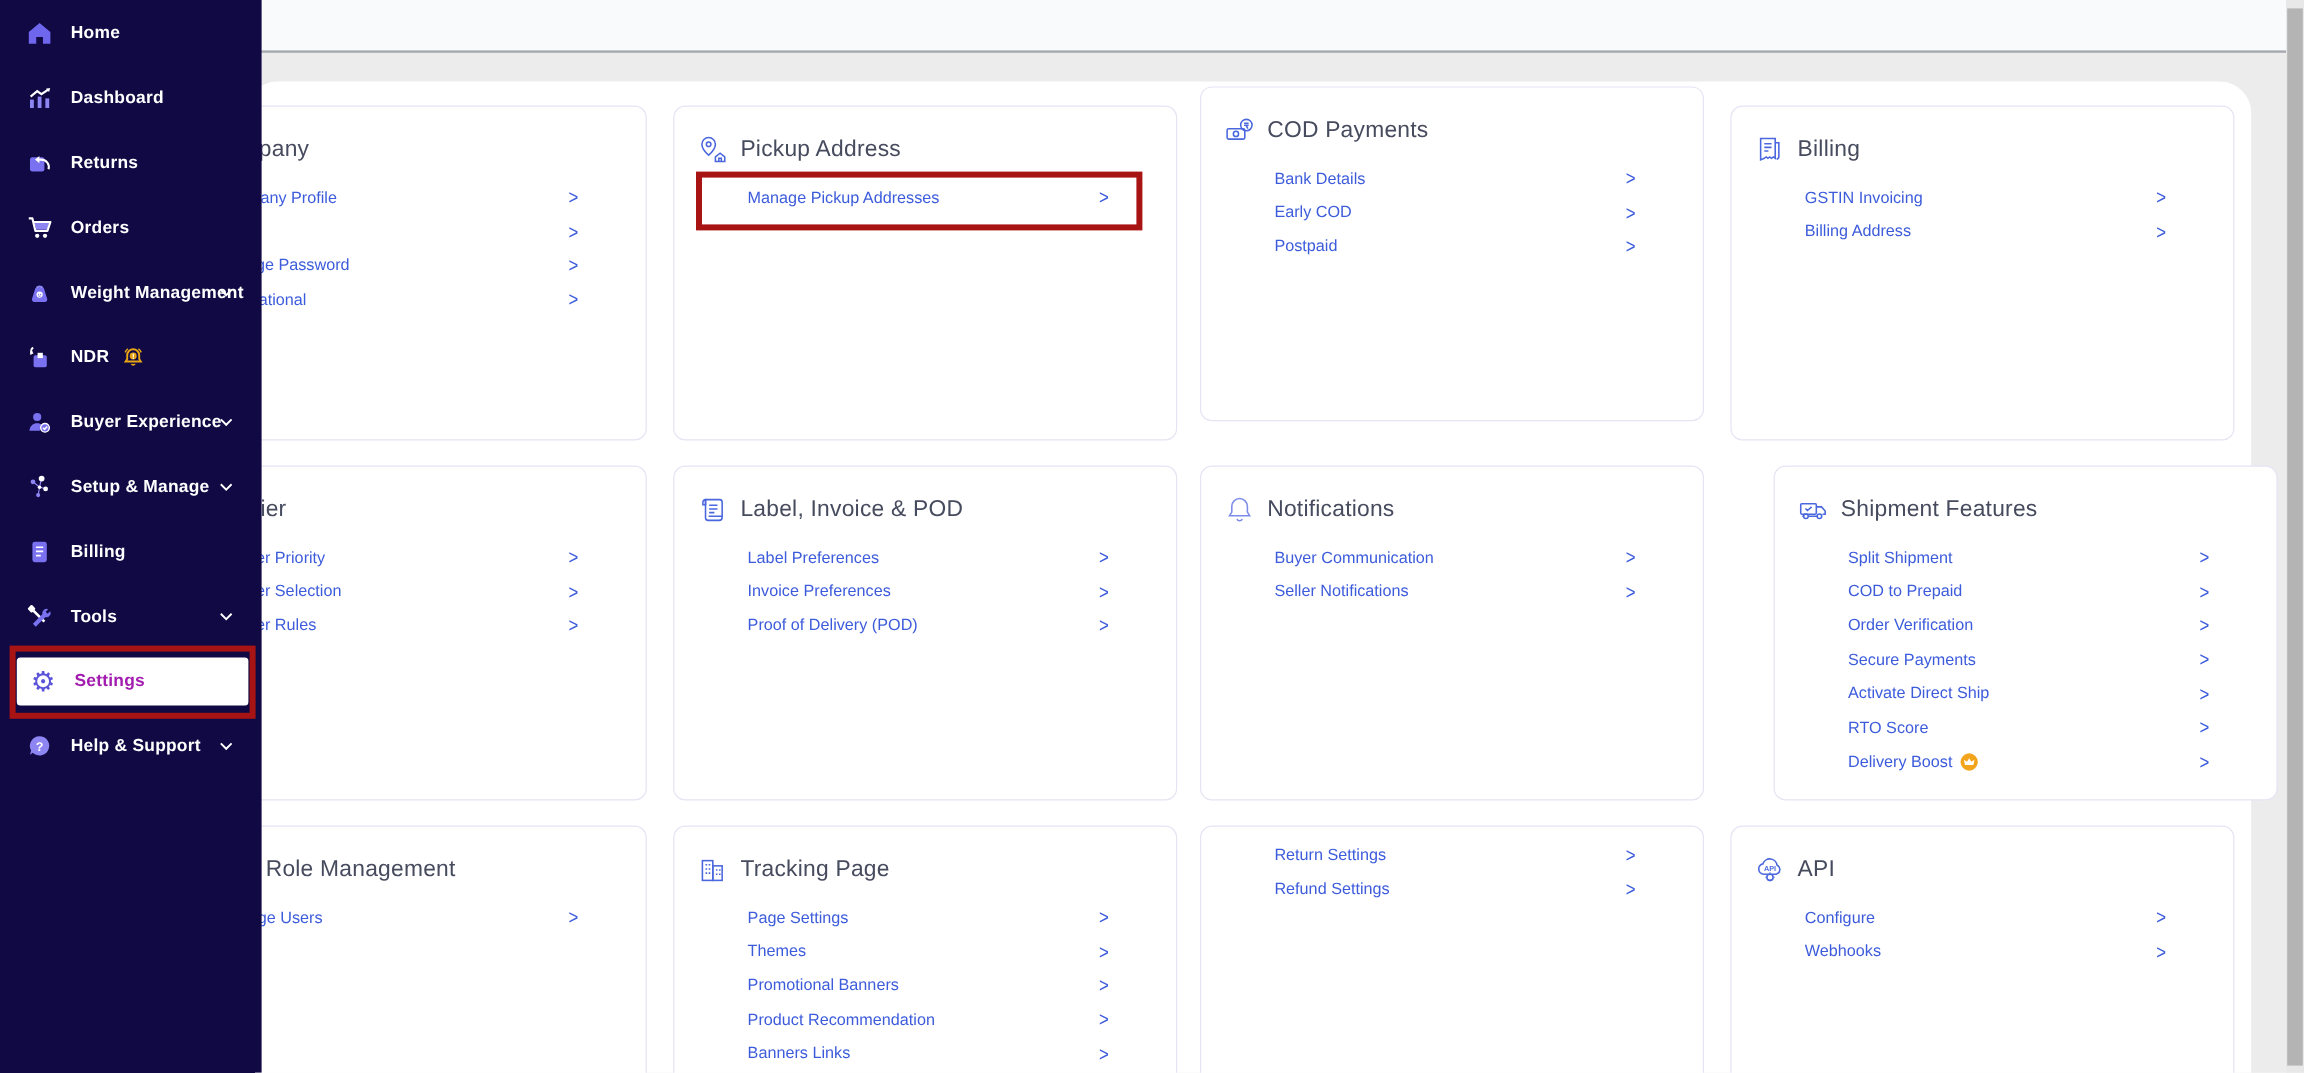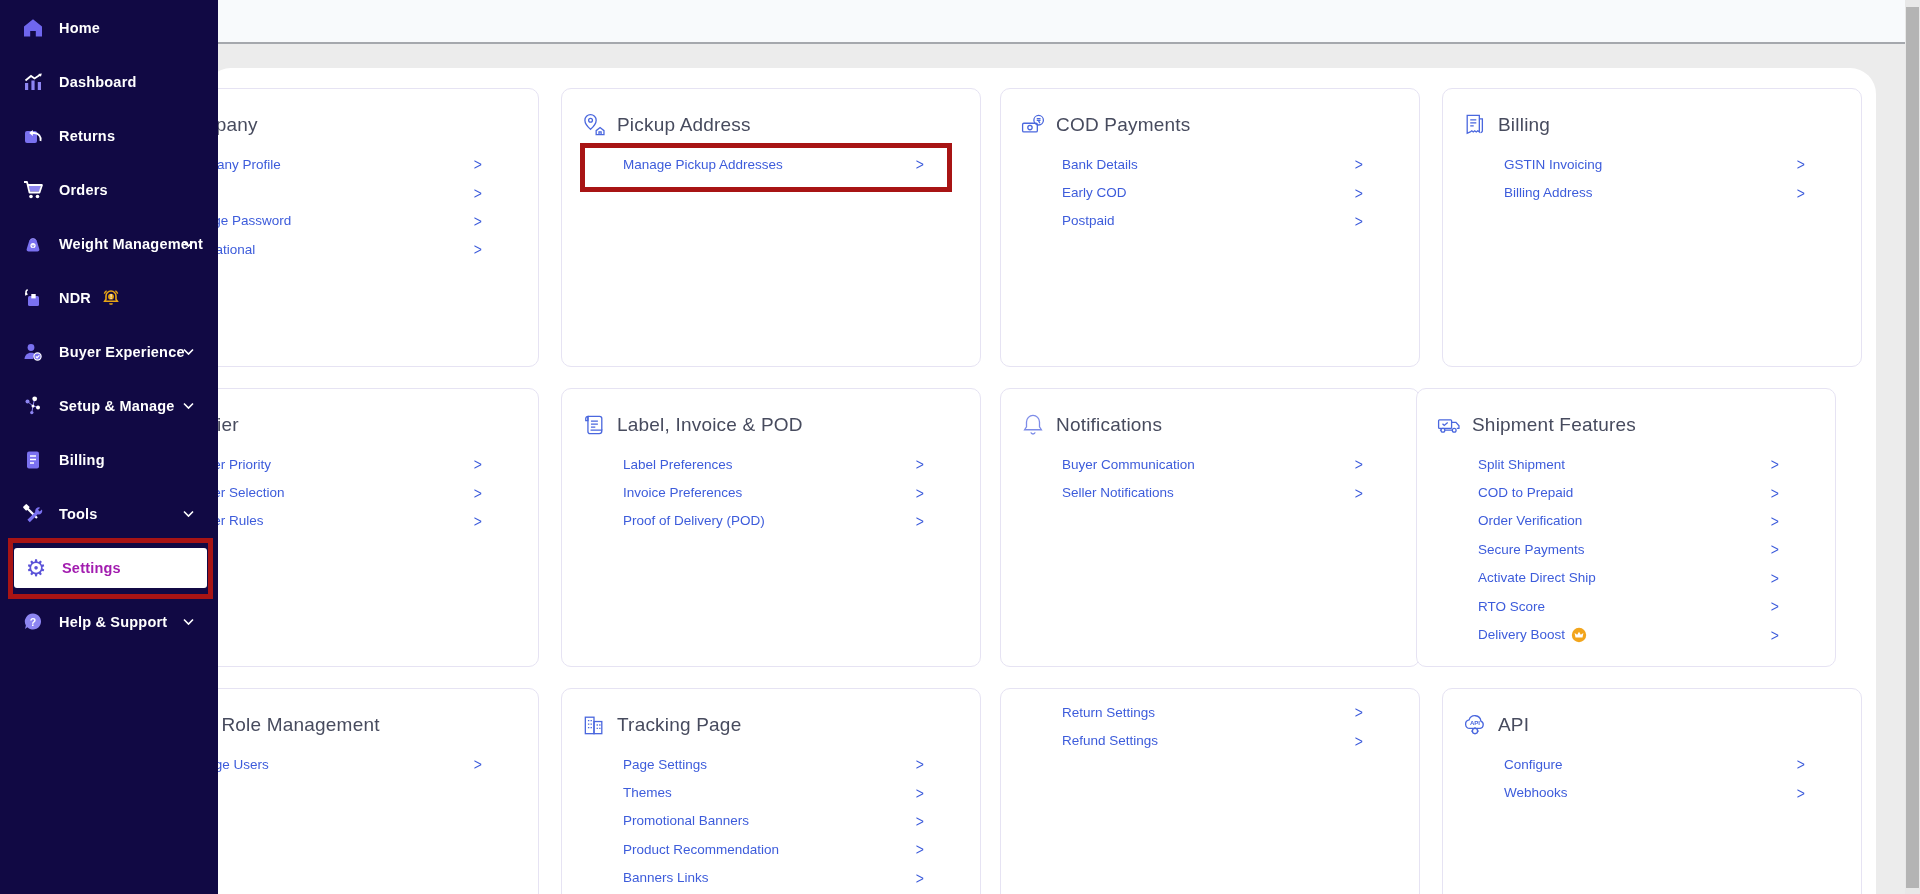--- a/index.html
+++ b/index.html
@@ -96,21 +96,21 @@
     <h2 class="card-title">Pickup Address</h2>
   </div>
   <div class="card-links">
     <div class="link-row">
         <span class="link-label">Manage Pickup Addresses</span>
         <span class="link-chev">&gt;</span>
       </div>
   </div>
 </section>
 
-<section class="card" style="left:1000px;top:88px">
+<section class="card" style="left:1000px;top:72px">
   <div class="card-head">
     <span class="card-icon">
       <svg width="26" height="26" viewBox="0 0 30 30" fill="none" stroke="#4a67de" stroke-width="1.5">
           <rect x="3" y="13" width="17" height="10" rx="1.5"></rect>
           <circle cx="11.5" cy="18" r="2.5"></circle>
           <circle cx="21.5" cy="9.5" r="5.5"></circle>
           <path d="M19.3 7.7h4.4M19.3 9.7h4.4M21.3 9.7l1.6 3.2"></path>
         </svg>
     </span>
     <h2 class="card-title">COD Payments</h2>
@@ -223,21 +223,21 @@
         <span class="link-label">Buyer Communication</span>
         <span class="link-chev">&gt;</span>
       </div>
     <div class="link-row">
         <span class="link-label">Seller Notifications</span>
         <span class="link-chev">&gt;</span>
       </div>
   </div>
 </section>
 
-<section class="card" style="left:1416px;top:388px">
+<section class="card" style="left:1478px;top:388px">
   <div class="card-head">
     <span class="card-icon">
       <svg width="26" height="26" viewBox="0 0 30 30" fill="none" stroke="#4a67de" stroke-width="1.5">
           <rect x="3" y="9" width="15" height="10" rx="1"></rect>
           <path d="M18 12h5l3.5 4v3H24"></path>
           <circle cx="8" cy="21" r="2.2"></circle>
           <circle cx="21" cy="21" r="2.2"></circle>
           <path d="M10.3 21H18.7M5.8 21H4.5"></path>
           <path d="M7.5 13.5l2 2 4-3.5"></path>
         </svg>

